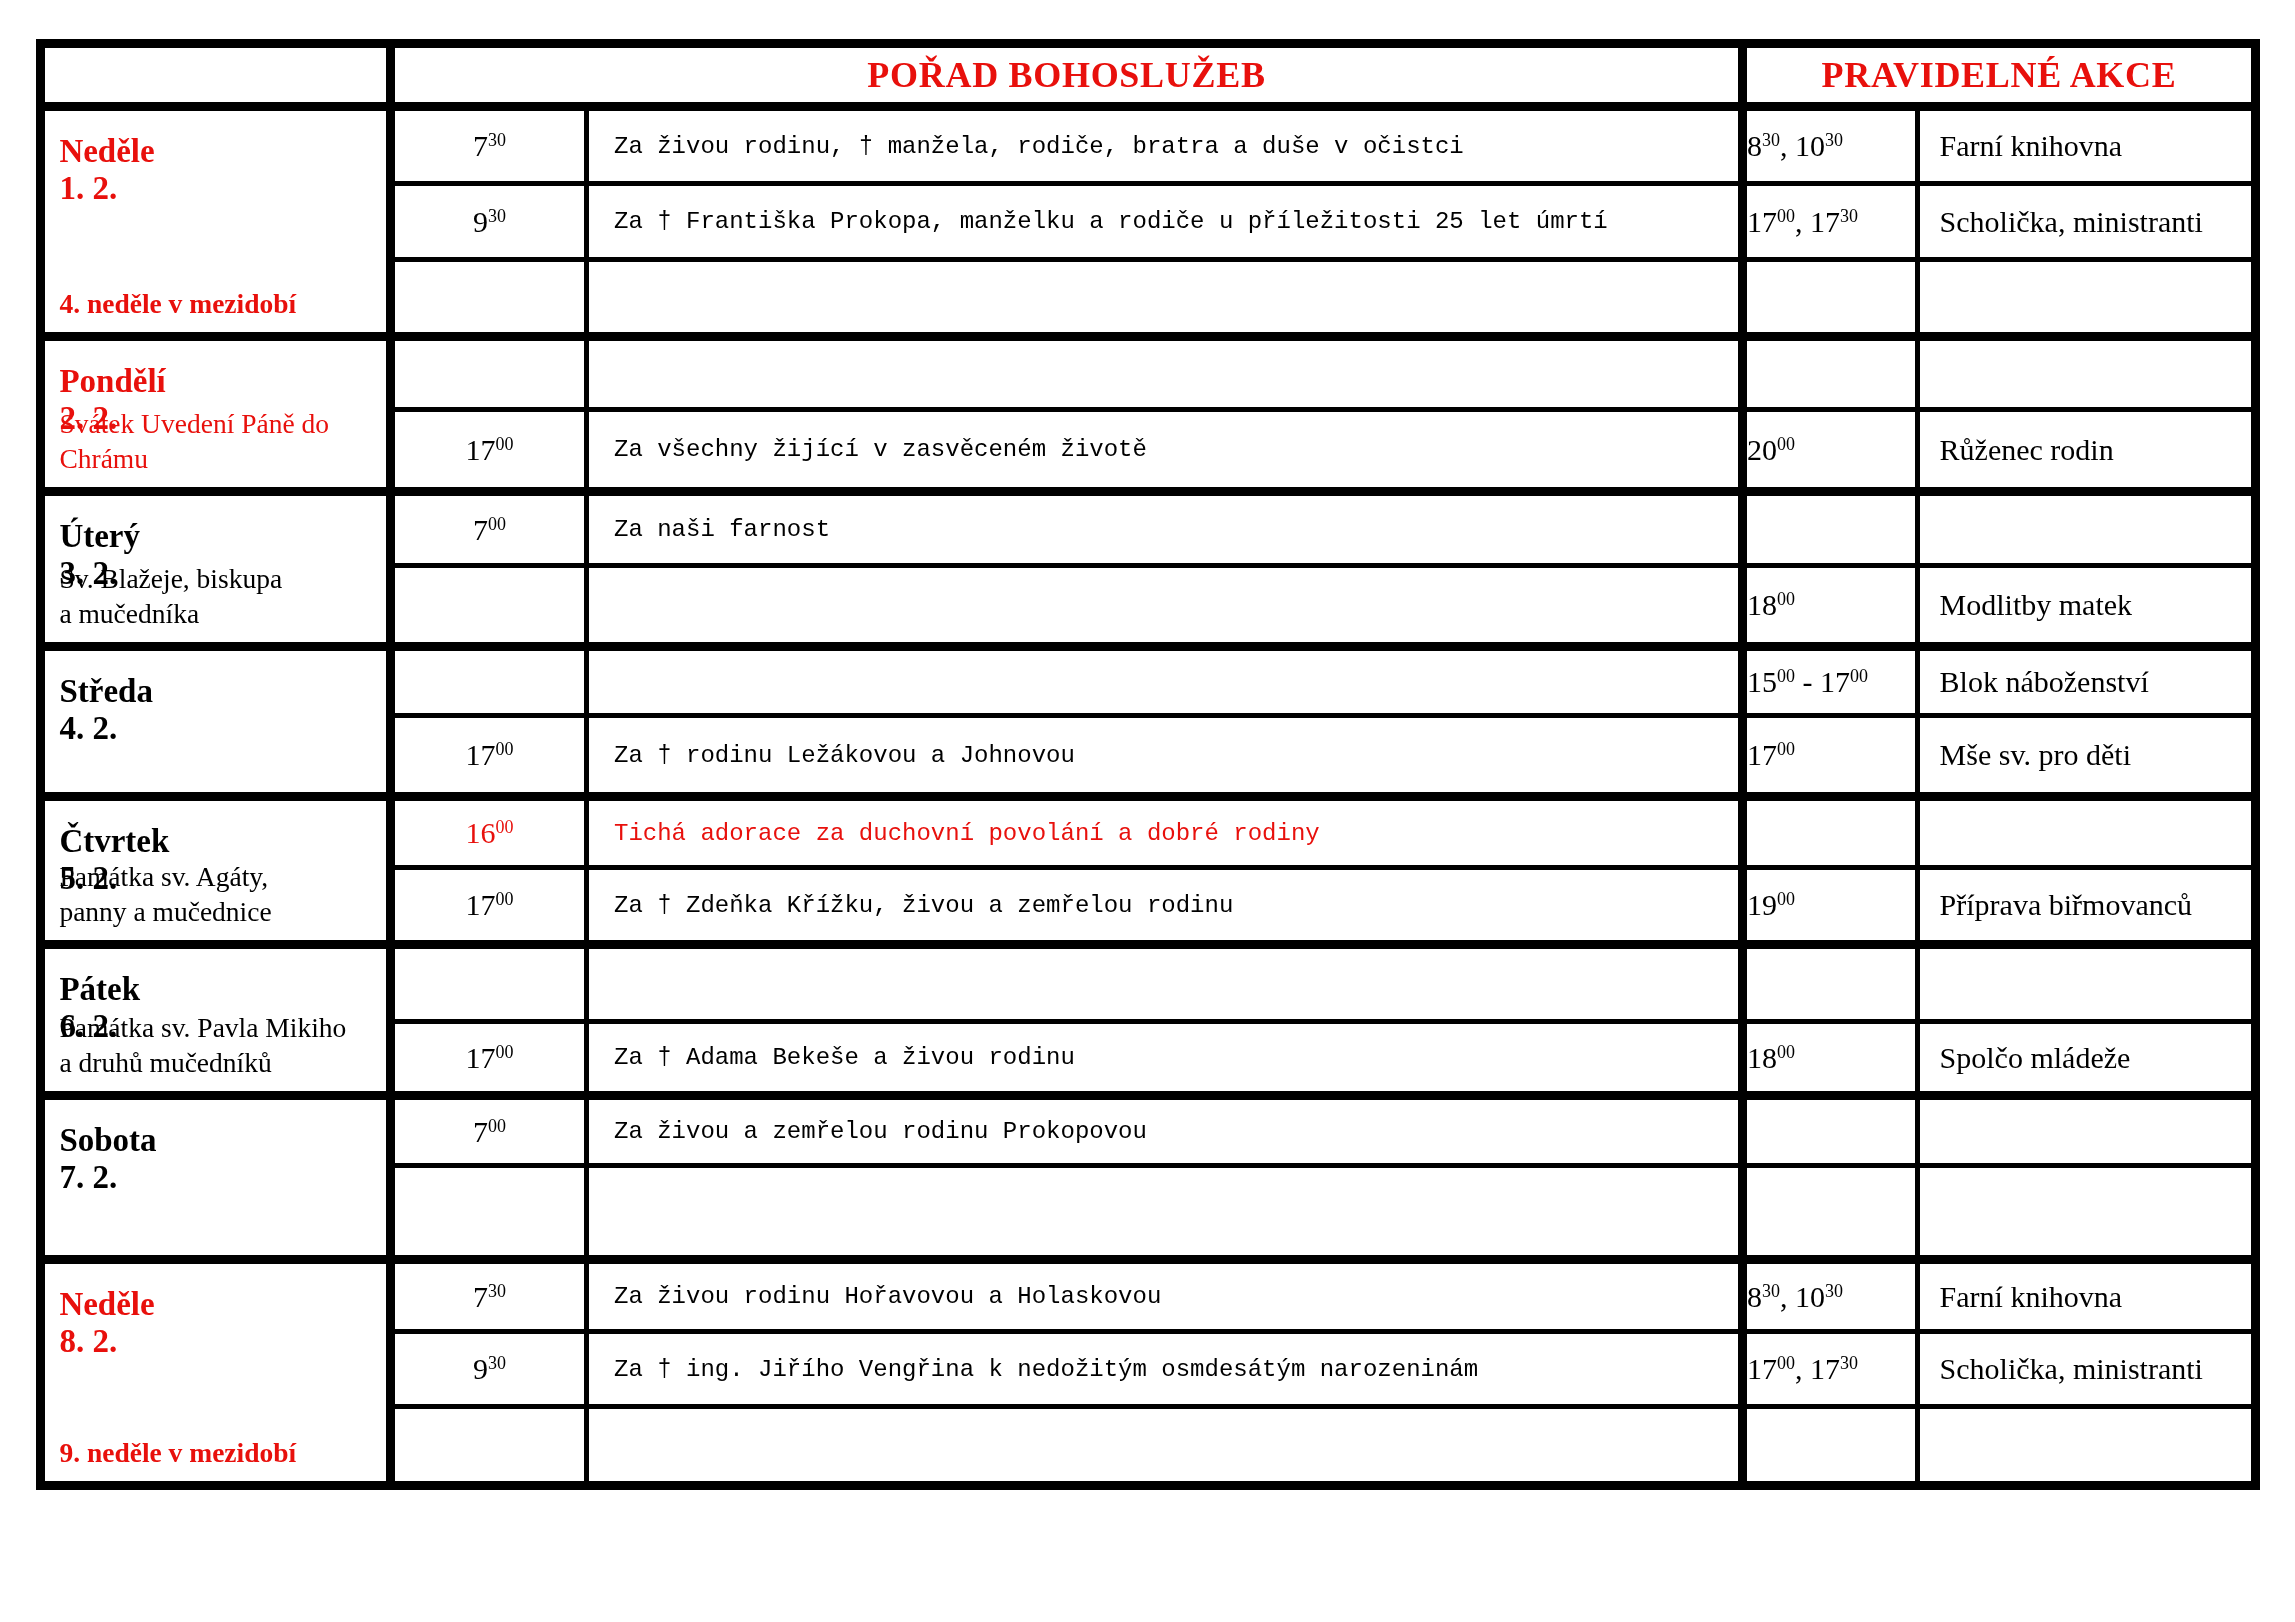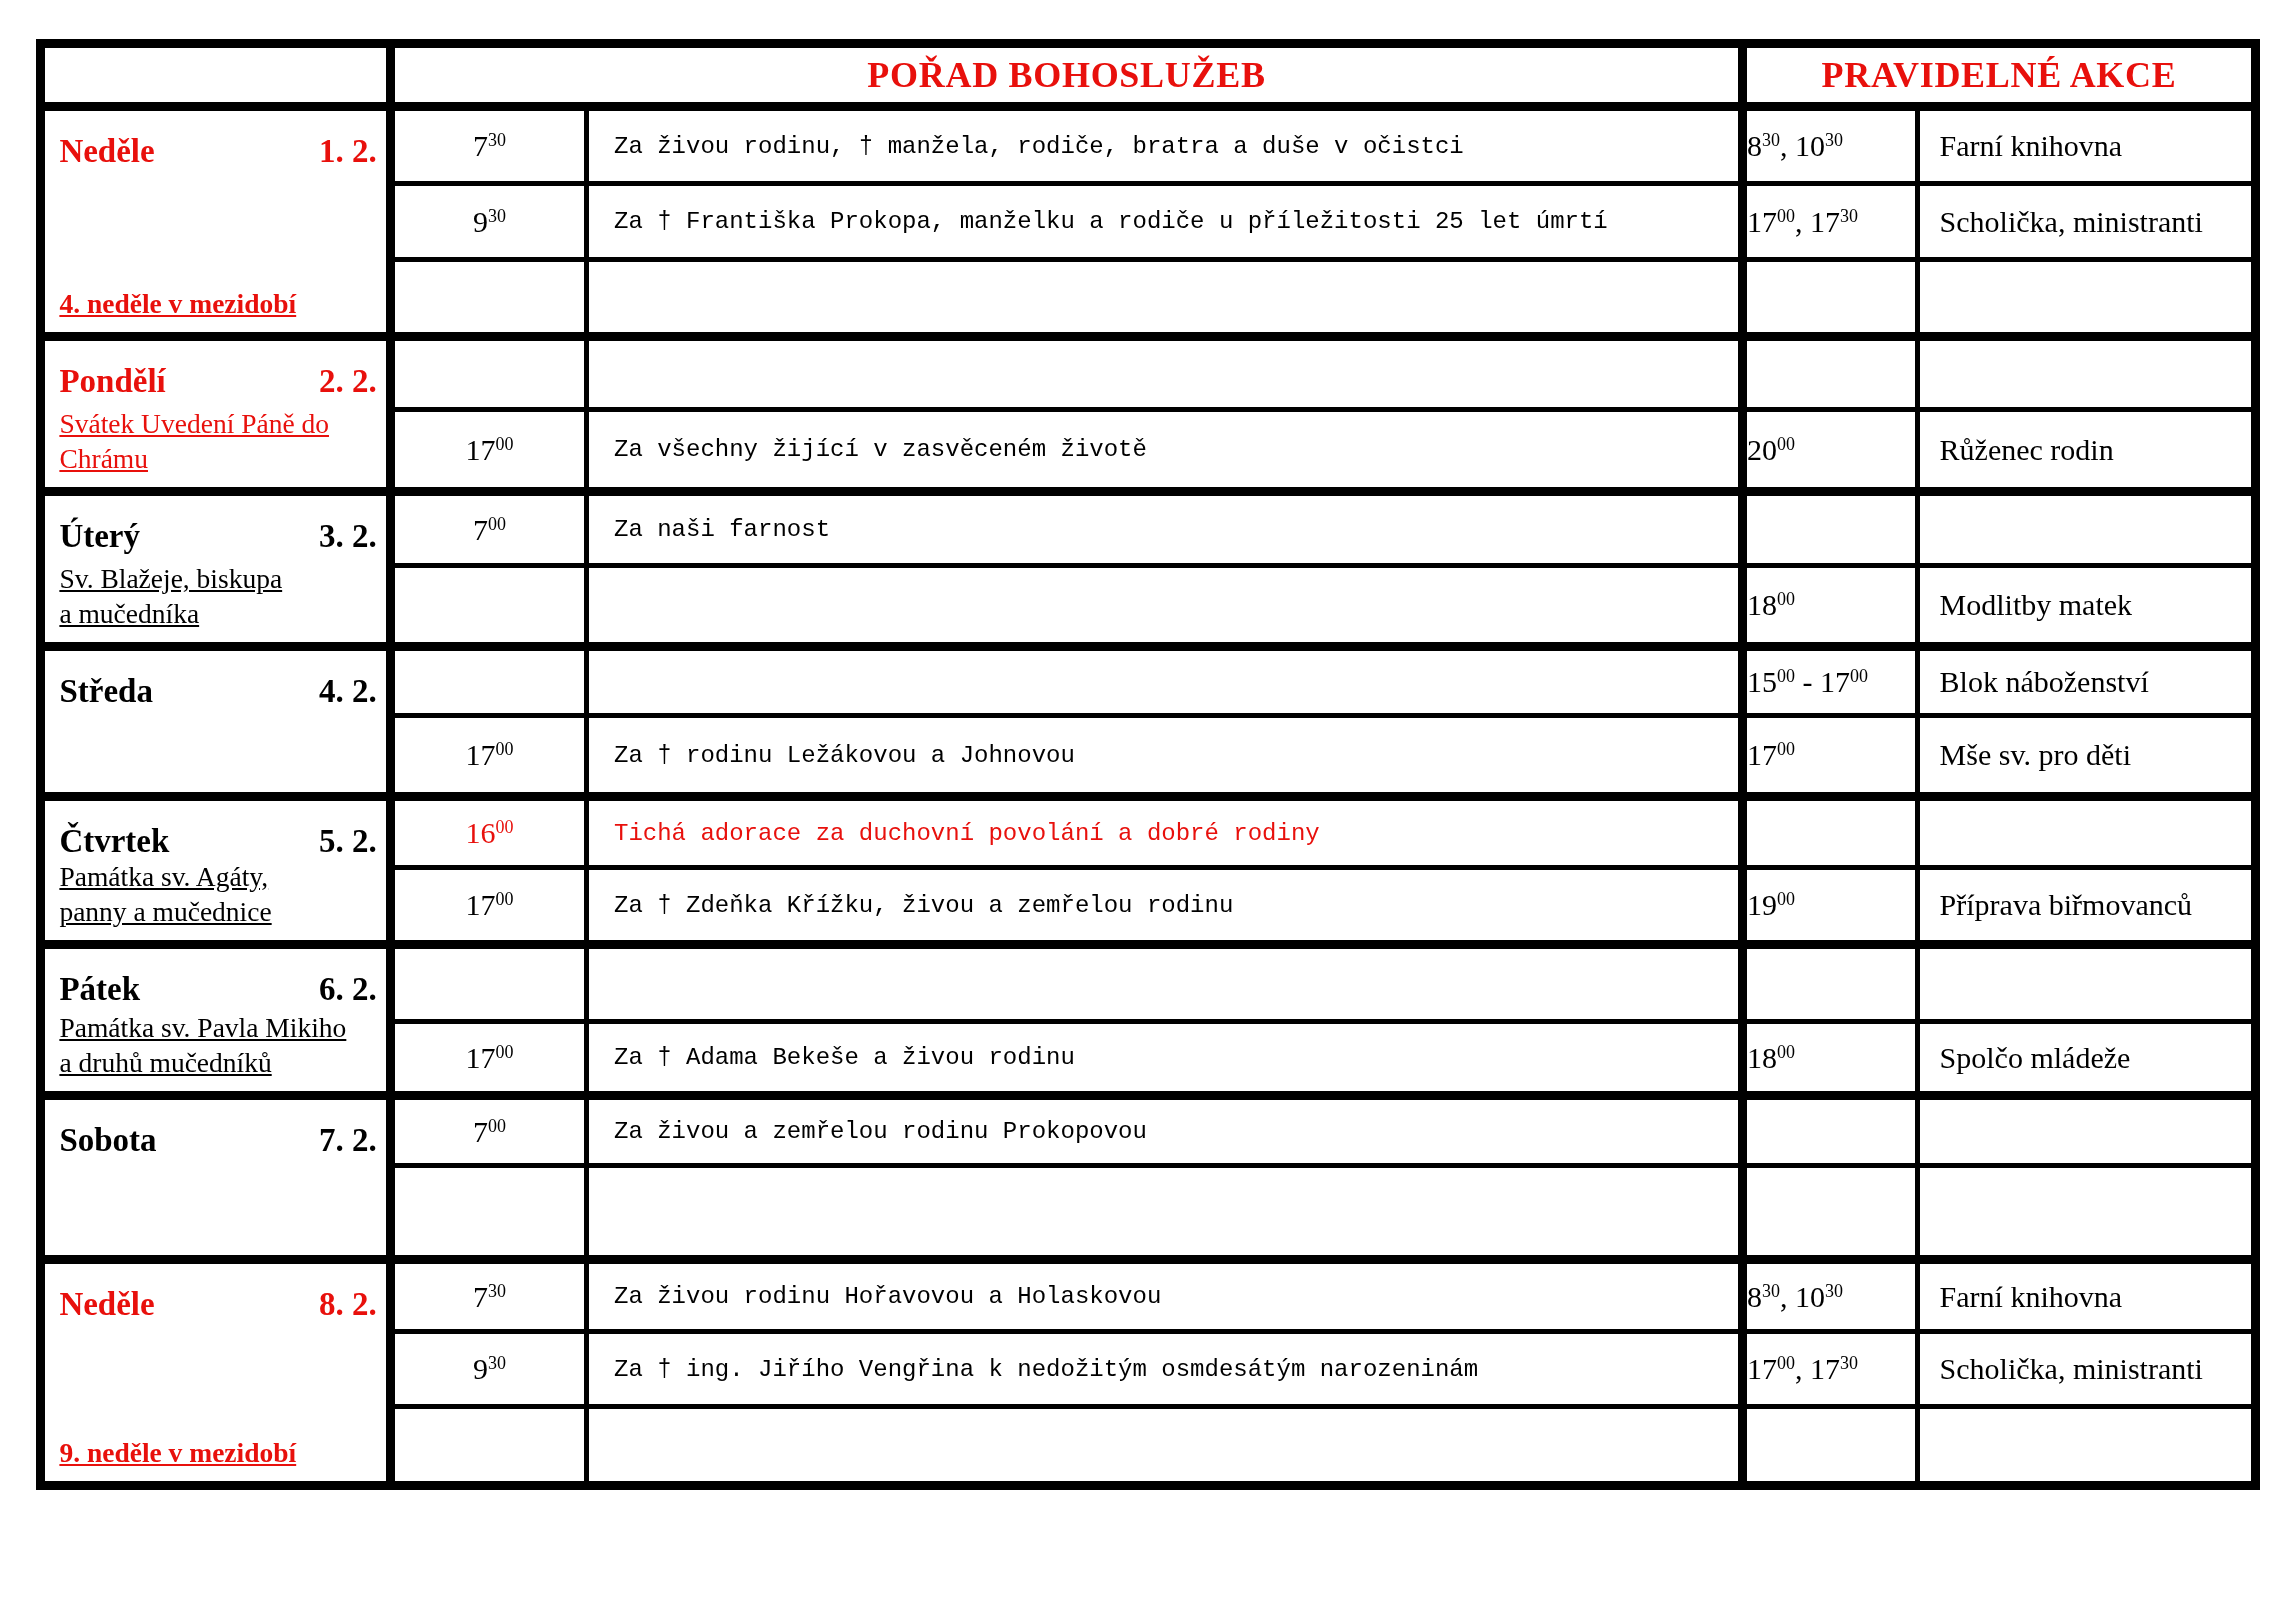--- a/index.html
+++ b/index.html
@@ -42,27 +42,26 @@
     padding:0 9.2px 0 14.4px;
   }
   .time-cell  { text-align:center; font-size:30px; }
   .intent-cell{ font-size:24px; padding-left:25px; padding-right:13px; border-right-width:9.2px;font-family:Liberation Mono, monospace; }
   .etime-cell { font-size:30px; }
   .event-cell { font-size:30px; padding-left:19.6px; padding-right:10.5px; border-right-width:9.2px; }
 
   .day-head {
     display:flex; justify-content:space-between; align-items:baseline;
     padding-top:22px;
-    font-weight:bold; font-size:33px;
+    font-weight:bold; font-size:33px;flex-direction:column;
   }
   .day-note {
     position:absolute; left:14.4px; right:9.2px; bottom:10.5px;
     font-size:27.5px; line-height:1.28;
     white-space:pre-line;
-    text-decoration:underline;
   }
   .sunday  .day-head, .sunday  .day-note { color:var(--red); }
   .sunday  .day-note { font-weight:bold; }
   .holiday .day-head, .holiday .day-note { color:var(--red); }
 
   .red-text { color:var(--red); }
 
   sup { font-size:0.6em; line-height:0; vertical-align:0.55em; letter-spacing:0;margin-top:42px; }
 
   :root { --red:#e8100c; }

